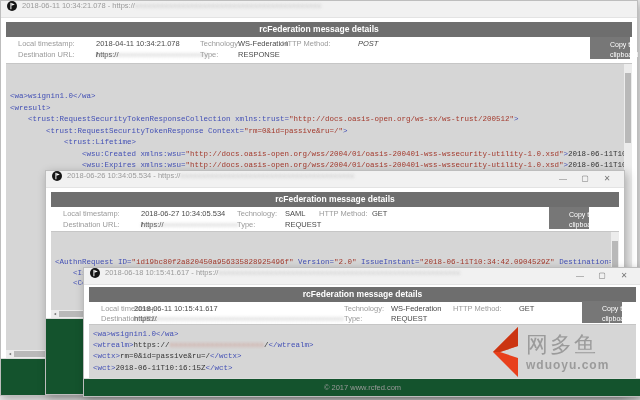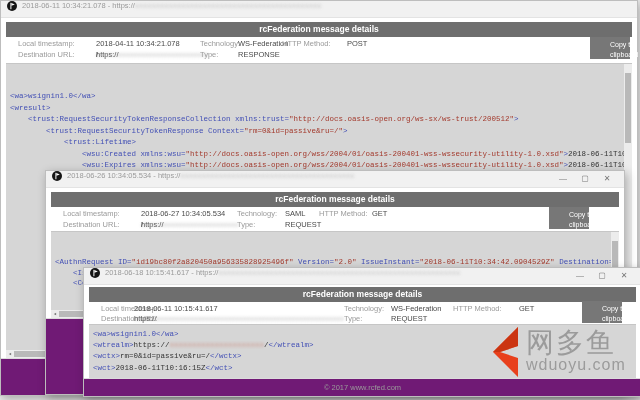--- a/index.html
+++ b/index.html
@@ -29,21 +29,21 @@
   .copybtn{position:absolute;right:2px;top:0;width:40px;height:22px;background:#777;
            color:#fff;font-size:7px;text-align:center;line-height:1.4;padding-top:3px;
            box-sizing:border-box;cursor:pointer;}
   .content{position:relative;background:#d6d6d6;border-top:1px solid #c6c6c6;
            margin:2px 5px 0;overflow:hidden;flex:0 0 auto;
            font-family:"DejaVu Sans Mono",monospace;font-size:7.5px;line-height:11.5px;
            padding:4px 0 0 4px;white-space:pre;}
   .content .ln{height:11.5px;white-space:pre;font-family:Liberation Mono, monospace;}
   .t{color:#4350b5;} .v{color:#a33a2d;} .p{color:#333;}
   .br{color:#c98070;filter:blur(1.7px);opacity:.85;}
-  .wfooter{flex:1 1 auto;background:#701a75;border-top:1px solid #dcdcdc;
+  .wfooter{flex:1 1 auto;background:#14532d;border-top:1px solid #dcdcdc;
            display:flex;align-items:center;justify-content:center;
            font-size:7.5px;color:#9a9a9a;}
 
   
   .vscroll{position:absolute;top:0;right:0;bottom:0;width:8px;background:#ececec;}
   .vscroll .arr{display:block;font-size:4px;color:#777;text-align:center;line-height:7px;}
   .vthumb{position:absolute;left:1px;right:1px;top:9px;height:70px;background:#b9b9b9;}
   .hscroll{position:absolute;left:0;bottom:0;right:8px;height:8px;background:#ececec;
            display:flex;align-items:center;}
   .hscroll .arr{font-size:4px;color:#777;width:8px;text-align:center;}
@@ -58,31 +58,31 @@
   .w2 .content .ln{height:10.5px;}
   .w3{left:83px;top:267px;width:557px;height:128px;z-index:3;}
   .w3 .hdrbar{margin-top:2px;}
   .w3 .meta{height:20px;}
   .w3 .r2{top:12px;}
   .w3 .content{height:49px;line-height:11.2px;}
   .w3 .content .ln{height:11.2px;}
   .w3 .copybtn{top:-1px;right:14px;}
 
   
-  .w1 .m-l2{left:194px;} .w1 .m-v2{left:232px;} .w1 .m-l3{left:276px;} .w1 .m-v3{left:341px;}
+  .w1 .m-l2{left:194px;} .w1 .m-v2{left:232px;} .w1 .m-l3{left:276px;} .w1 .m-v3{left:352px;font-style:italic;}
   .w2 .m-l2{left:186px;} .w2 .m-v2{left:228px;padding-left:6px;} .w2 .m-l3{left:268px;} .w2 .m-v3{left:321px;}
   .w2 .copybtn{right:30px;}
   .w3 .m-v1{left:45px;}
   .w3 .m-l2{left:255px;} .w3 .m-v2{left:302px;} .w3 .m-l3{left:364px;} .w3 .m-v3{left:430px;}
 
   
   .watermark{position:absolute;left:492px;top:326px;z-index:5;display:flex;align-items:center;}
   .wm-text{margin-left:7px;color:#9b9b9b;}
-  .wm-cn{font-size:28px;letter-spacing:2px;line-height:26px;}
-  .wm-en{font-size:16px;font-weight:normal;letter-spacing:1px;}
+  .wm-cn{font-size:22px;letter-spacing:2px;line-height:26px;}
+  .wm-en{font-size:12px;font-weight:bold;letter-spacing:1px;}
 </style>
 </head>
 <body>
 
 <div class="stage">
 
   <div class="win w1">
     <div class="titlebar">
       <svg class="tb-icon" viewBox="0 0 10 10">
         <circle cx="5" cy="5" r="5" fill="#151515"></circle>

